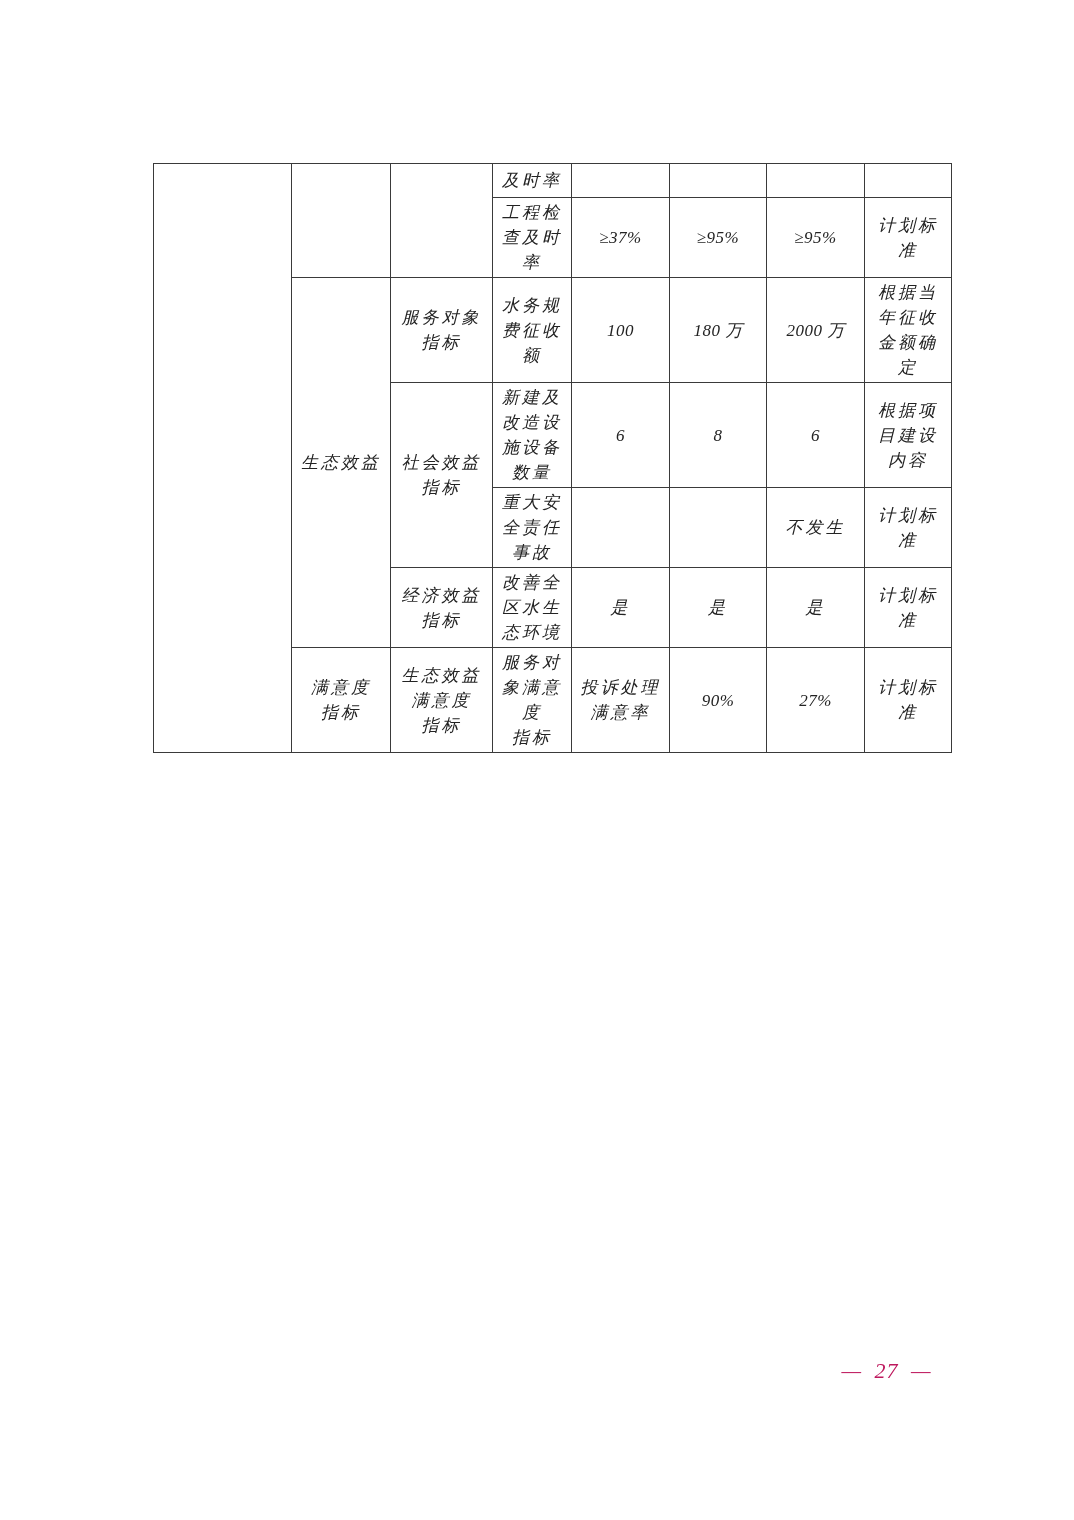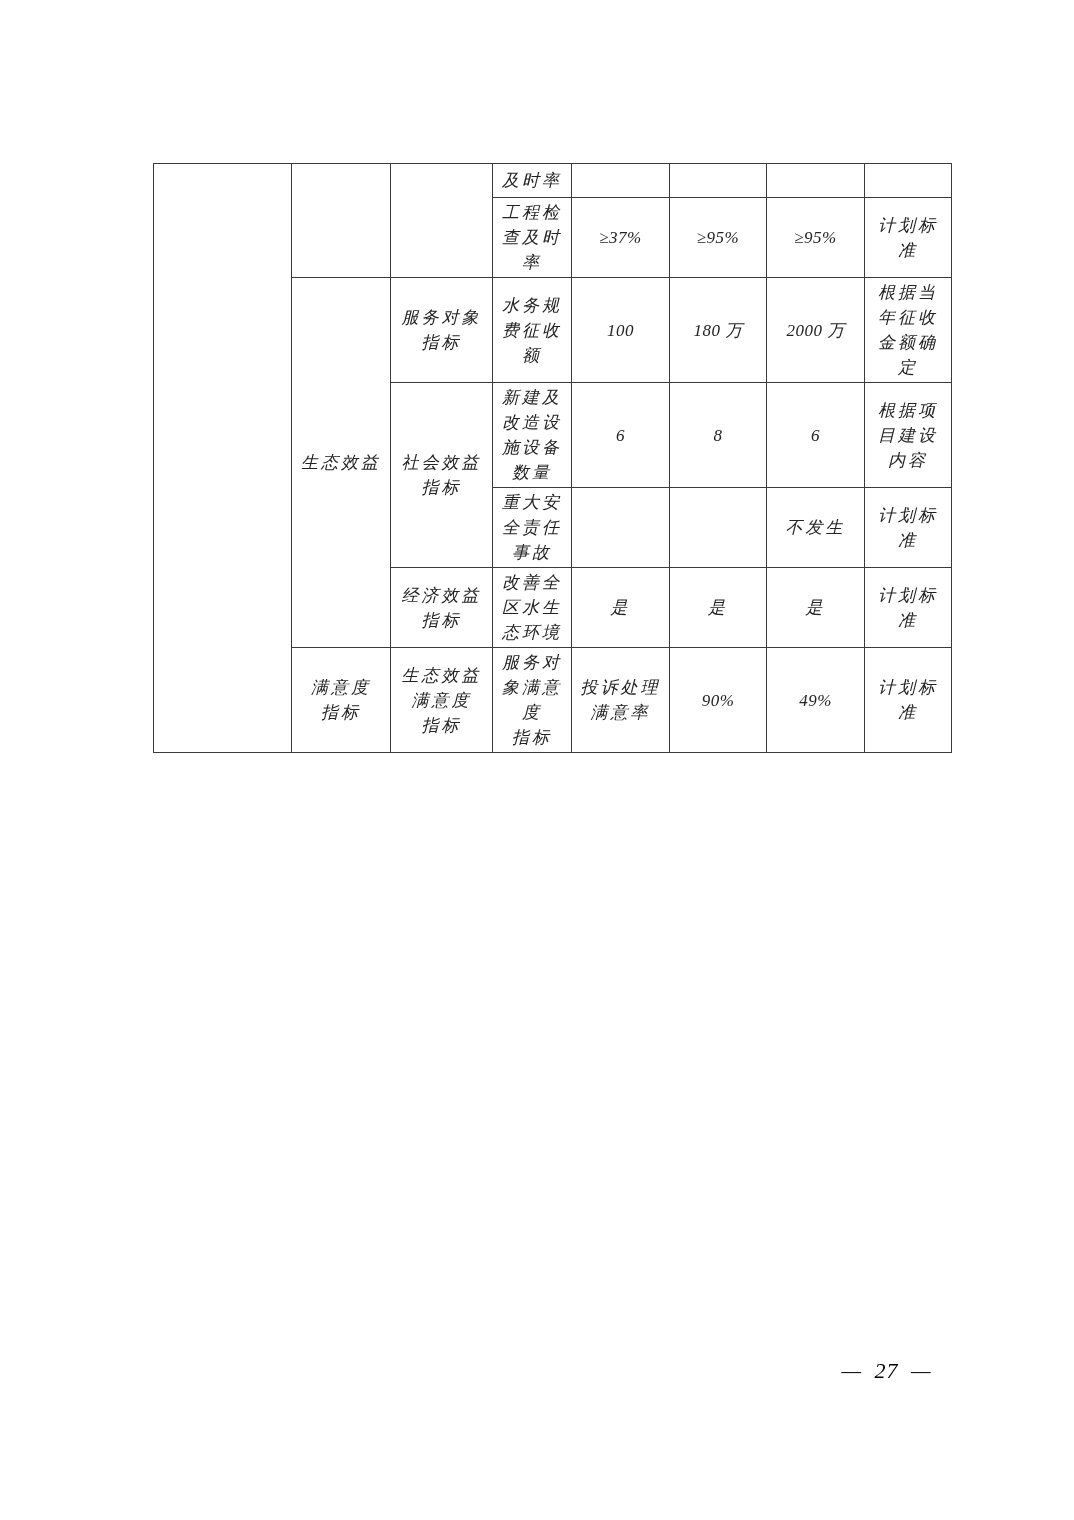--- a/index.html
+++ b/index.html
@@ -45,21 +45,21 @@
   tr.rF { height: 78px; }
   tr.rG { height: 100px; }
   .page-number {
     position: absolute;
     left: 790px; top: 1358px;
     width: 165px;
     text-align: center;
     font-size: 22px;
     letter-spacing: 1px;
     word-spacing: 6px;
-    color: #000000;
+    color: #be185d;
   }
 </style>
 </head>
 <body>
 
 <div class="page">
 
   <table class="perf">
     <colgroup>
       <col style="width:138px">
@@ -149,21 +149,21 @@
         <td>生态效益
 满意度
 指标</td>
         <td>服务对
 象满意
 度
 指标</td>
         <td>投诉处理
 满意率</td>
         <td class="num">90%</td>
-        <td class="num">49%</td>
+        <td class="num">27%</td>
         <td>计划标
 准</td>
       </tr>
     </tbody>
   </table>
 
   <div class="page-number">— 27 —</div>
 
 </div>
 

